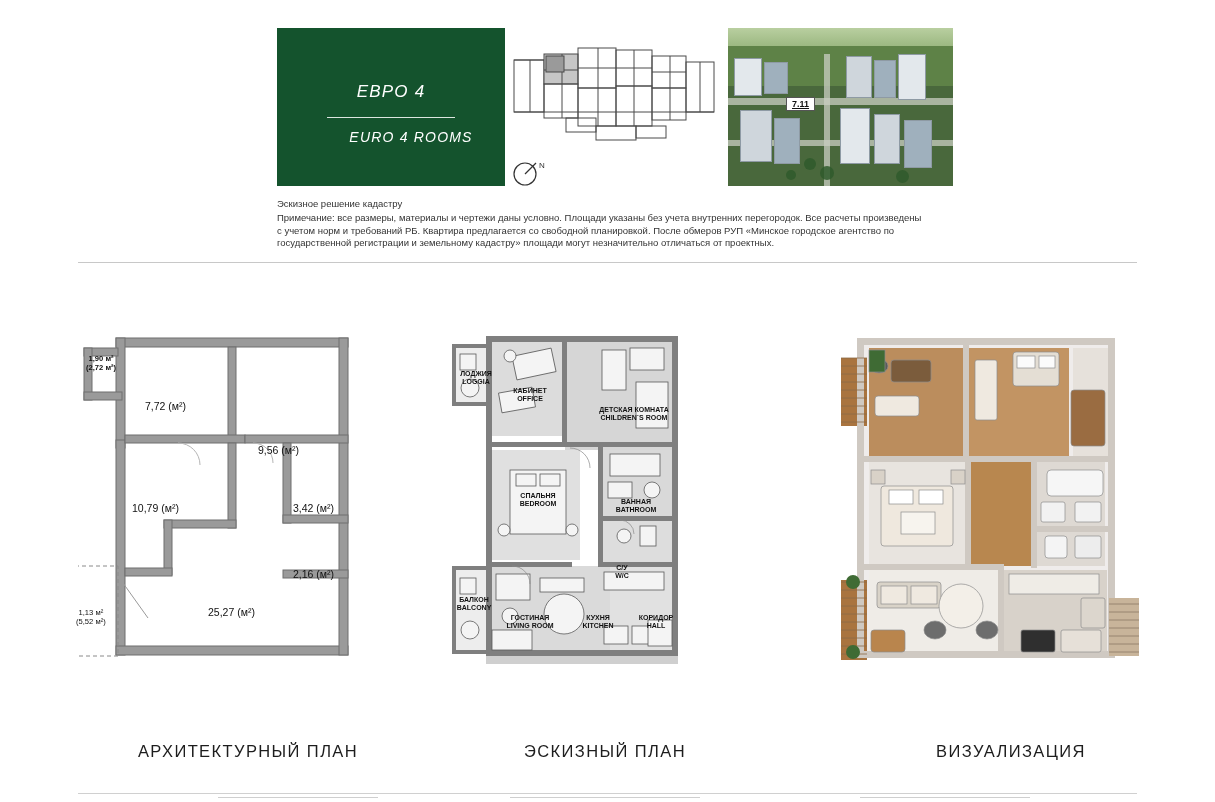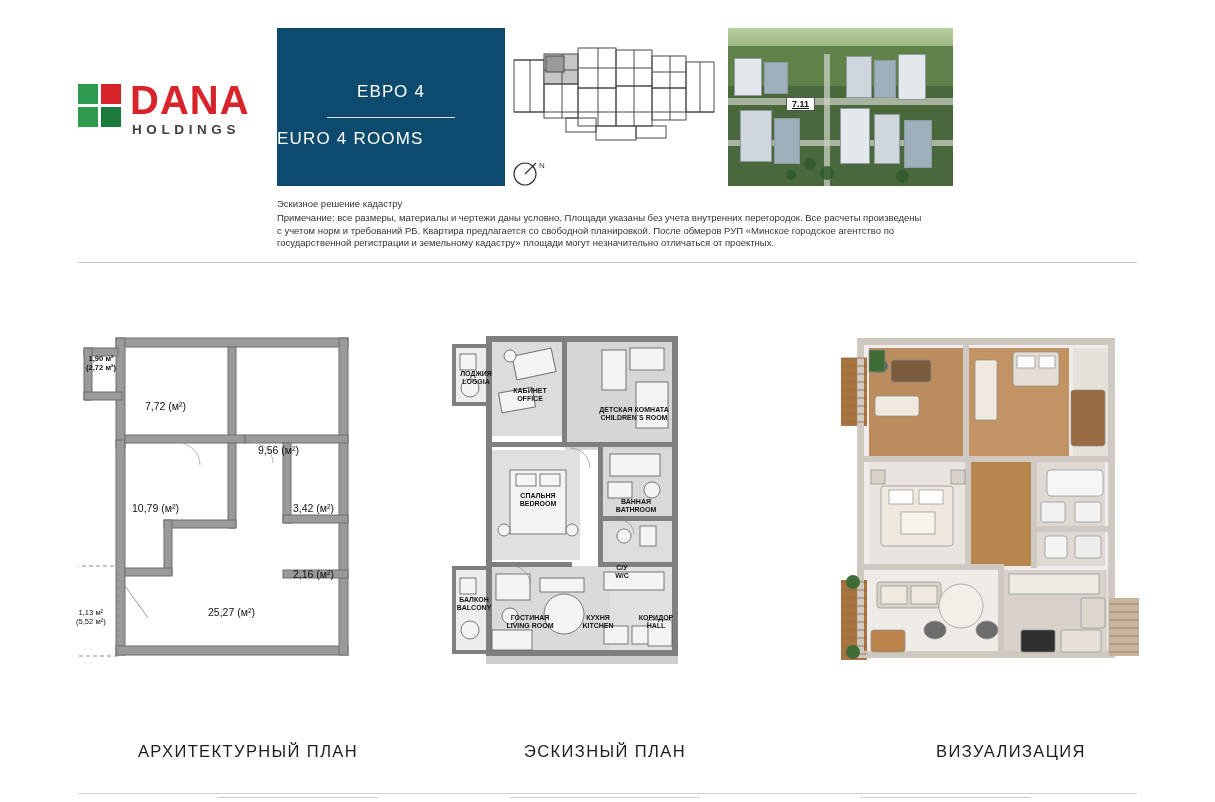--- a/index.html
+++ b/index.html
@@ -21,24 +21,24 @@
   .dana-squares{position:absolute;left:0;top:2px;width:44px;height:44px;}
   .sq{position:absolute;width:20px;height:20px;}
   .sq.a{left:0;top:0;background:#2e9b4f;}
   .sq.b{left:23px;top:0;background:#d8232a;}
   .sq.c{left:0;top:23px;background:#2e9b4f;}
   .sq.d{left:23px;top:23px;background:#1a7b3c;}
   .dana-word{position:absolute;left:52px;top:-4px;font-size:40px;font-weight:bold;color:#d8232a;letter-spacing:1px;font-family:"Liberation Sans",sans-serif;}
   .dana-sub{position:absolute;left:54px;top:40px;font-size:13.5px;font-weight:bold;color:#3f3f3f;letter-spacing:4.6px;}
 
   
-  .title-block{position:absolute;left:277px;top:28px;width:228px;height:158px;background:#0c4a6e;color:#fff;}
+  .title-block{position:absolute;left:277px;top:28px;width:228px;height:158px;background:#14532d;color:#fff;font-style:italic;}
   .title-block .t1{position:absolute;top:54px;left:0;width:100%;text-align:center;font-size:17px;letter-spacing:1.2px;}
   .title-block .rule{position:absolute;top:89px;left:50px;width:128px;height:1px;background:#ffffff;opacity:.85;}
-  .title-block .t2{position:absolute;top:101px;left:0;width:100%;text-align:left;font-size:17px;letter-spacing:1.2px;}
+  .title-block .t2{position:absolute;top:101px;left:0;width:100%;text-align:center;font-size:14px;letter-spacing:1.2px;padding-left:20px;}
 
   
   .keyplan{position:absolute;left:510px;top:30px;width:214px;height:130px;}
   .keyplan svg{display:block;}
   .compass{position:absolute;left:512px;top:160px;width:40px;height:28px;}
 
   
   .aerial{position:absolute;left:728px;top:28px;width:225px;height:158px;overflow:hidden;background:#4d6b3f;}
   .aerial .sky{position:absolute;left:0;top:0;width:100%;height:26px;background:linear-gradient(#b9cfa0,#8fae74);}
   .aerial .green1{position:absolute;left:0;top:18px;width:100%;height:50px;background:#5e8247;}
@@ -80,30 +80,20 @@
   
   .sk-lab{position:absolute;font-size:7px;font-weight:bold;color:#111;text-align:center;line-height:8px;white-space:nowrap;}
 </style>
 </head>
 <body>
 
 <div class="sheet">
 
   <div class="header">
 
-    <div class="dana-logo">
-      <div class="dana-squares">
-        <div class="sq a"></div>
-          <div class="sq b"></div>
-          <div class="sq c"></div>
-          <div class="sq d"></div>
-      </div>
-      <div class="dana-word">DANA</div>
-      <div class="dana-sub">HOLDINGS</div>
-    </div>
 
     <div class="title-block">
       <div class="t1">ЕВРО 4</div>
       <div class="rule"></div>
       <div class="t2">EURO 4 ROOMS</div>
     </div>
 
     <div class="keyplan">
       <svg width="214" height="130" viewBox="0 0 214 130">
         <g fill="none" stroke="#4a4a4a" stroke-width="1">

